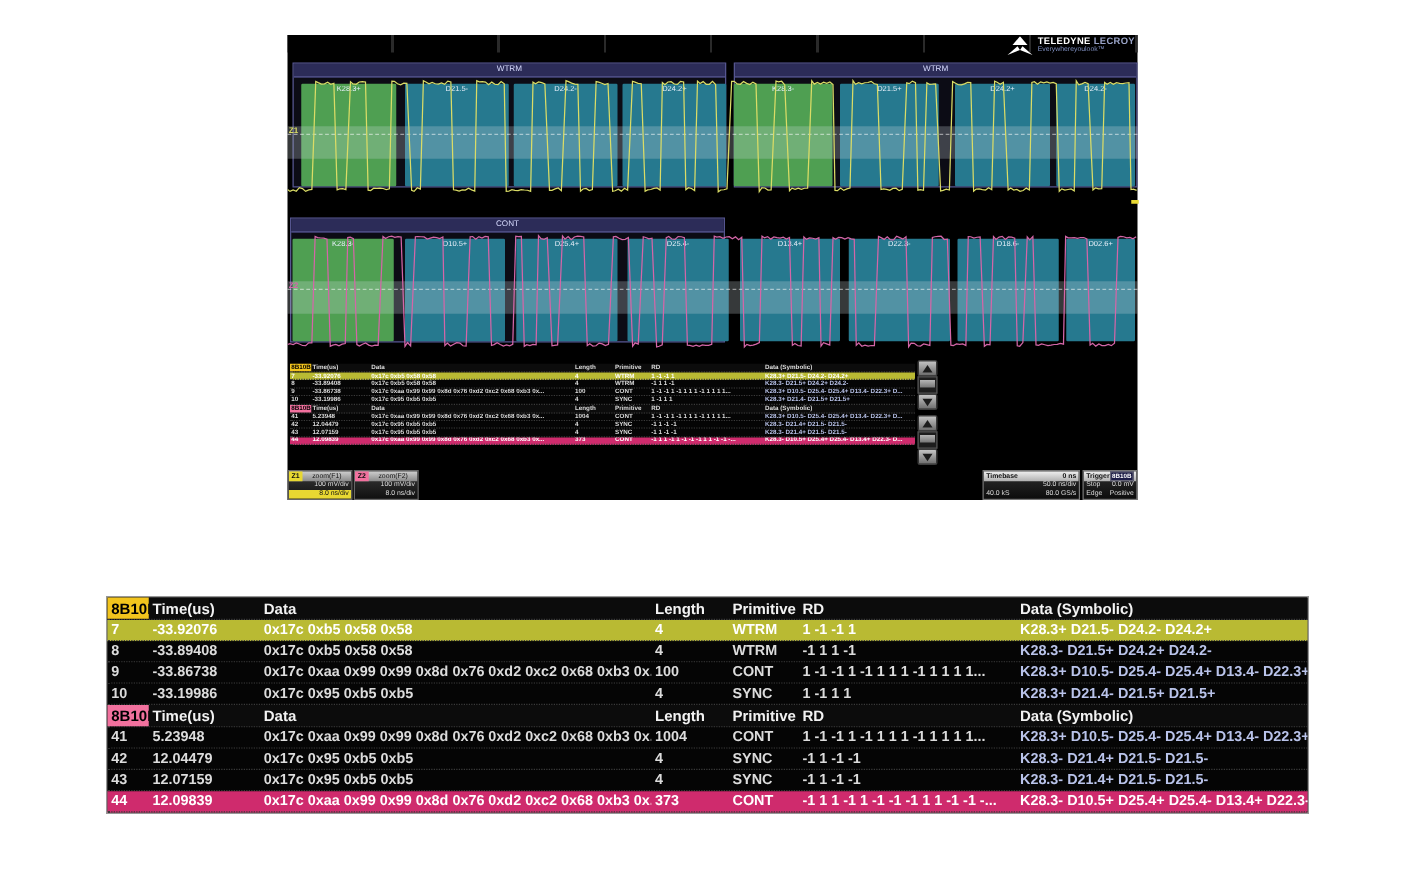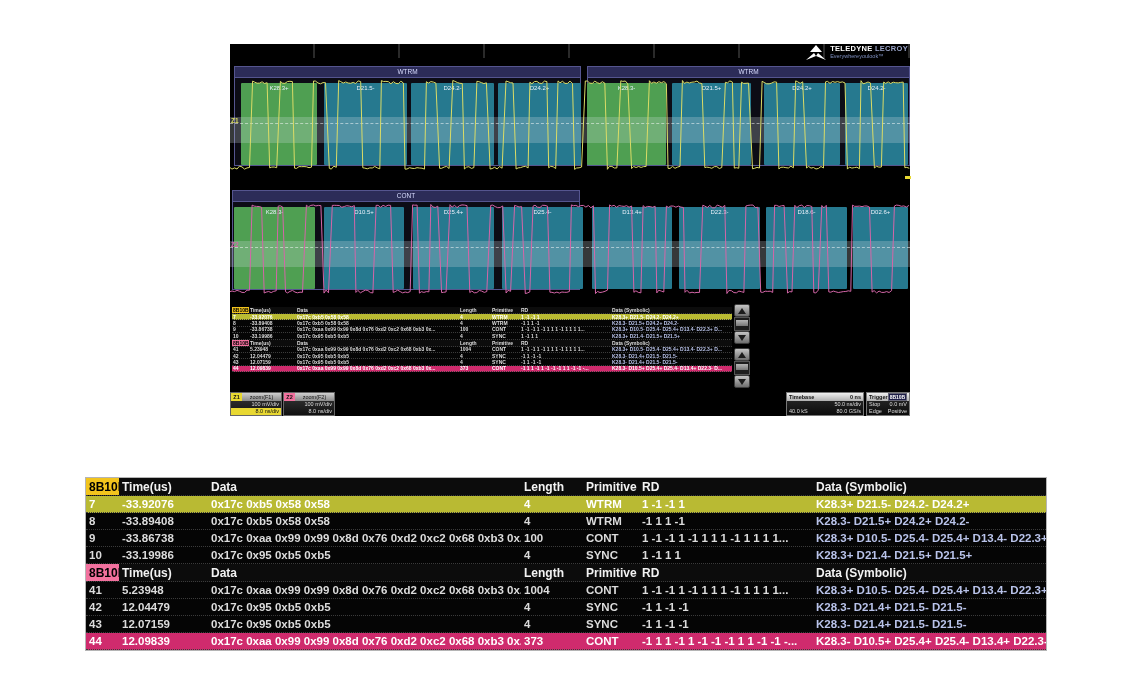--- a/index.html
+++ b/index.html
@@ -1,20 +1,20 @@
 <!DOCTYPE html>
 <html><head>
 <meta charset="utf-8">
 <style>
   html,body{margin:0;padding:0}
   body{width:1126px;height:697px;background:#fff;position:relative;overflow:hidden;
        font-family:"Liberation Sans",sans-serif;}
 
   
-  .scope{position:absolute;left:230px;top:44px;width:680px;height:372px;background:#000;}
+  .scope{position:absolute;left:230px;top:28px;width:680px;height:372px;background:#000;}
   .ruler{position:absolute;left:0;top:0;width:680px;height:14px;
          background:repeating-linear-gradient(90deg,#000 0 83px,#2a2a2a 83px 85px);}
   .logo{position:absolute;right:2px;top:1px;display:flex;gap:3px;align-items:flex-start;z-index:6;}
   .brand{font-size:7.5px;font-weight:bold;color:#fff;letter-spacing:.3px;line-height:8px}
   .brand .lt{color:#9aa4c8}
   .tagline{font-size:5.5px;color:#7f8fc0;line-height:6px}
 
   .panel{position:absolute;left:0;width:680px;height:120px;}
   .frame{position:absolute;top:4px;height:100px;border:1px solid #55558f;
          background:rgba(80,80,140,.15);box-sizing:border-box;}

